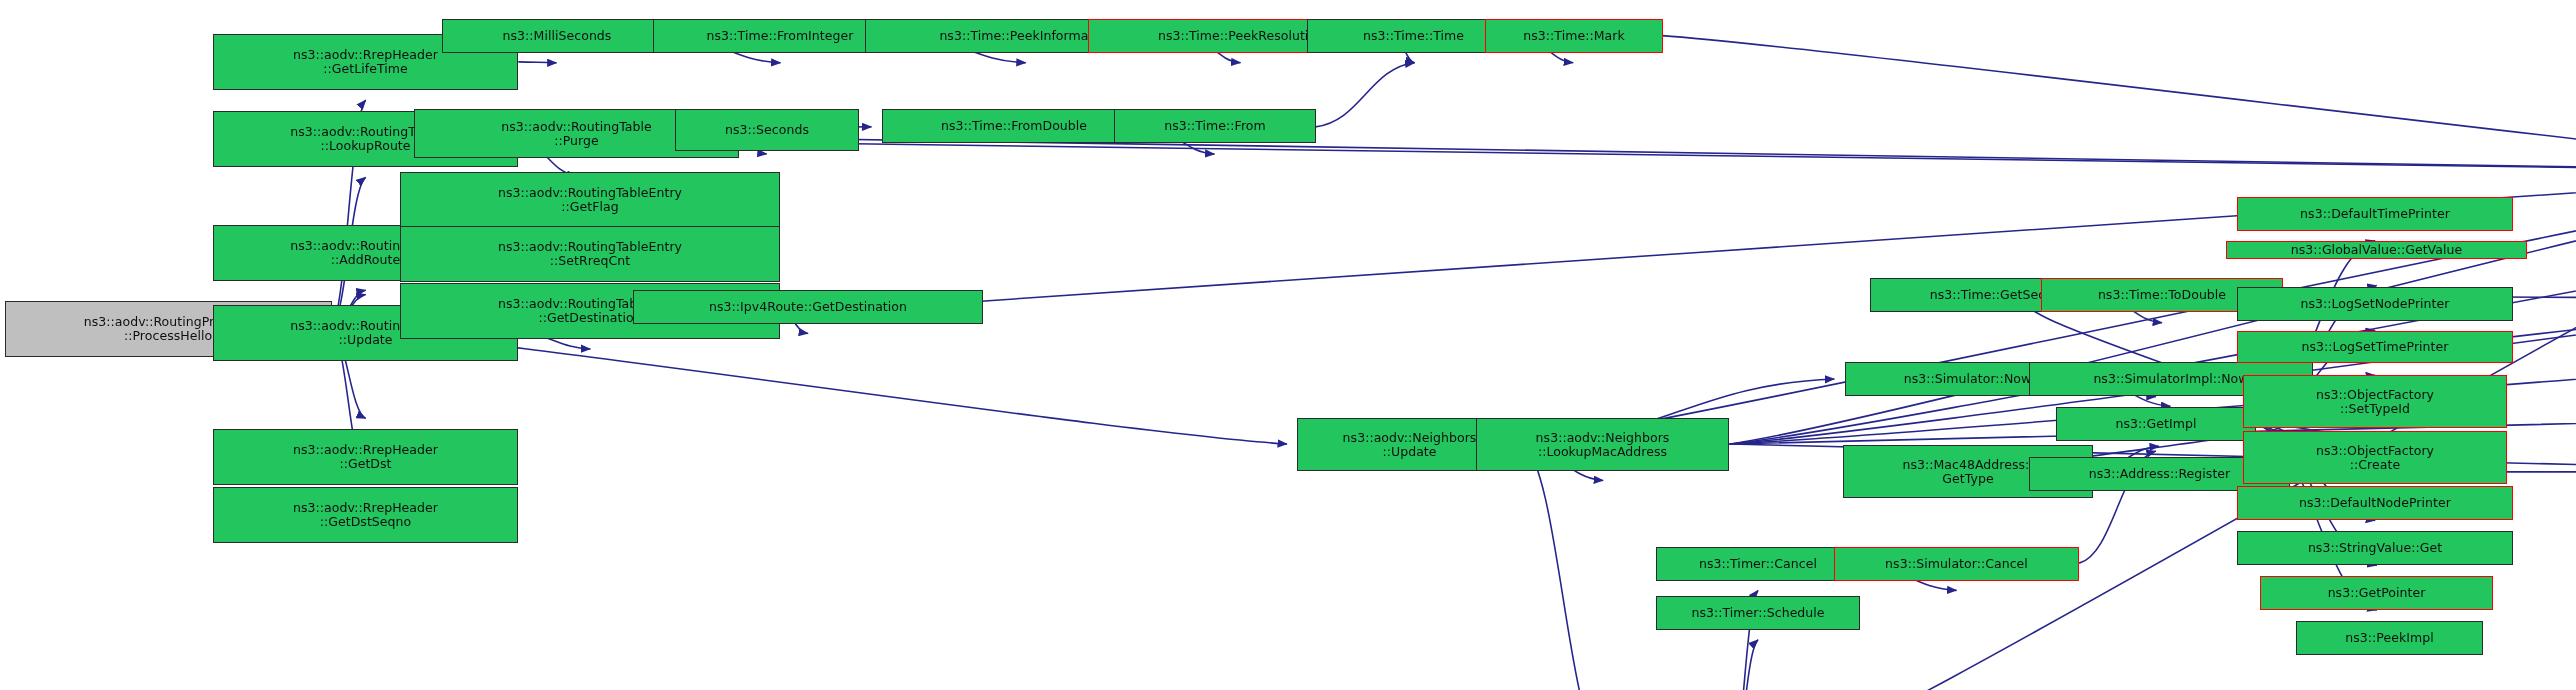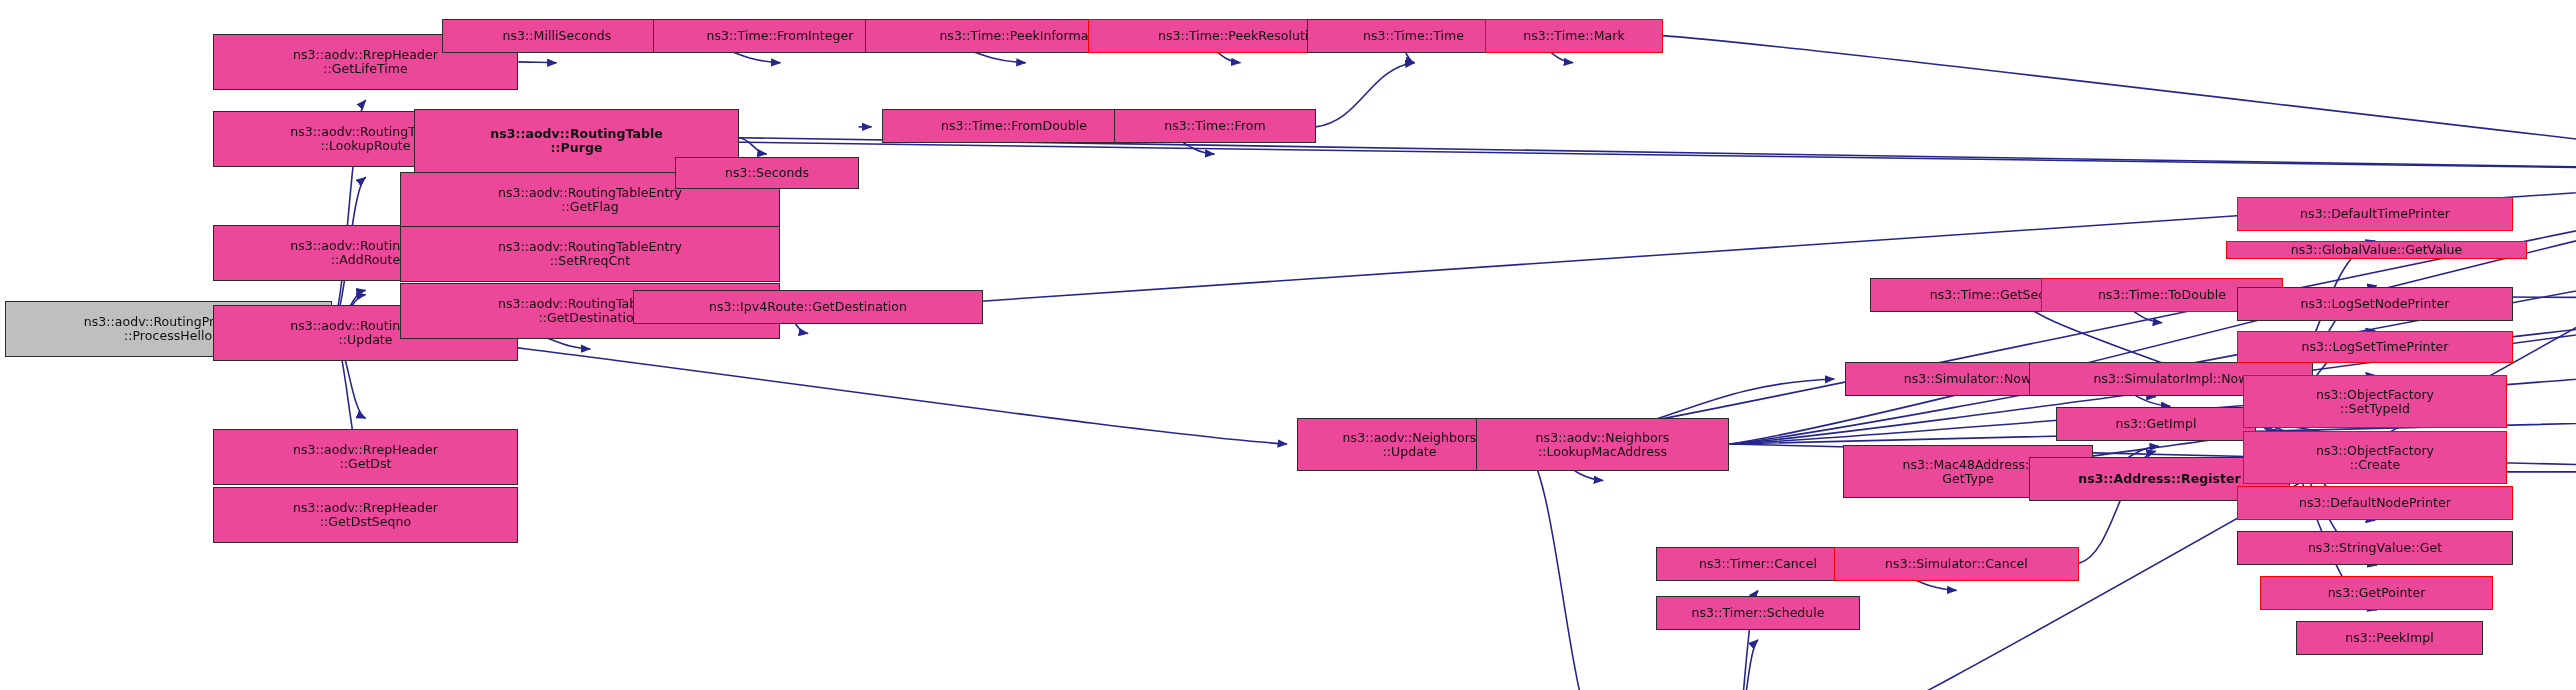--- a/index.html
+++ b/index.html
@@ -13,21 +13,21 @@
     overflow:hidden;
   }
   #edges{position:absolute;left:0;top:0;width:2576px;height:690px;pointer-events:none;}
   .node{
     position:absolute;
     box-sizing:border-box;
     display:flex;
     align-items:center;
     justify-content:center;
     text-align:center;
-    background:#ec4899;
+    background:#22c55e;
     border:0.9px solid #2b2b2b;
     color:#101010;
     font-size:12.5px;
     line-height:14px;
     letter-spacing:0.05px;
     white-space:pre-line;
     padding:0.9px 2.8px;
     z-index:3;
   }
   .node.red{border:0.9px solid #ff0000;}
@@ -118,29 +118,29 @@
 ::LookupRoute</div>
       <div class="node" style="left: 213px; top: 225px; width: 305px; height: 56px;">ns3::aodv::RoutingTable
 ::AddRoute</div>
       <div class="node" style="left: 213px; top: 305px; width: 305px; height: 56px;">ns3::aodv::RoutingTable
 ::Update</div>
       <div class="node" style="left: 213px; top: 429px; width: 305px; height: 56px;">ns3::aodv::RrepHeader
 ::GetDst</div>
       <div class="node" style="left: 213px; top: 487px; width: 305px; height: 56px;">ns3::aodv::RrepHeader
 ::GetDstSeqno</div>
       <div class="node" style="left: 442px; top: 18.6px; width: 230px; height: 34px;">ns3::MilliSeconds</div>
-      <div class="node" style="left: 414px; top: 109px; width: 325px; height: 64px; font-weight: bold;">ns3::aodv::RoutingTable
+      <div class="node" style="left: 414px; top: 109px; width: 325px; height: 49px;">ns3::aodv::RoutingTable
 ::Purge</div>
       <div class="node" style="left: 400px; top: 172px; width: 380px; height: 56px;">ns3::aodv::RoutingTableEntry
 ::GetFlag</div>
       <div class="node" style="left: 400px; top: 226px; width: 380px; height: 56px;">ns3::aodv::RoutingTableEntry
 ::SetRreqCnt</div>
       <div class="node" style="left: 400px; top: 283px; width: 380px; height: 56px;">ns3::aodv::RoutingTableEntry
 ::GetDestination</div>
-      <div class="node" style="left: 675px; top: 109px; width: 184px; height: 32px; margin-top: 48px;">ns3::Seconds</div>
+      <div class="node" style="left: 675px; top: 109px; width: 184px; height: 42px;">ns3::Seconds</div>
       <div class="node" style="left: 633px; top: 290px; width: 350px; height: 34px;">ns3::Ipv4Route::GetDestination</div>
       <div class="node" style="left: 653px; top: 18.6px; width: 254px; height: 34px;">ns3::Time::FromInteger</div>
       <div class="node" style="left: 882px; top: 109px; width: 264px; height: 34px; text-align: center;">ns3::Time::FromDouble</div>
       <div class="node" style="left: 865px; top: 18.6px; width: 322px; height: 34px;">ns3::Time::PeekInformation</div>
       <div class="node" style="left: 1114px; top: 109px; width: 202px; height: 34px;">ns3::Time::From</div>
       <div class="node red" style="left: 1088px; top: 18.6px; width: 306px; height: 34px;">ns3::Time::PeekResolution</div>
       <div class="node" style="left: 1307px; top: 18.6px; width: 213px; height: 34px;">ns3::Time::Time</div>
       <div class="node red" style="left: 1485px; top: 18.6px; width: 178px; height: 34px;">ns3::Time::Mark</div>
       <div class="node" style="left: 1297px; top: 418px; width: 225px; height: 53px;">ns3::aodv::Neighbors
 ::Update</div>
@@ -148,21 +148,21 @@
 ::LookupMacAddress</div>
       <div class="node" style="left: 1656px; top: 547px; width: 204px; height: 34px;">ns3::Timer::Cancel</div>
       <div class="node" style="left: 1656px; top: 596px; width: 204px; height: 34px;">ns3::Timer::Schedule</div>
       <div class="node red" style="left: 1834px; top: 547px; width: 245px; height: 34px;">ns3::Simulator::Cancel</div>
       <div class="node" style="left: 1834px; top: 278px; width: 265px; height: 34px; margin-left: 36px;">ns3::Time::GetSeconds</div>
       <div class="node red" style="left: 2041px; top: 278px; width: 242px; height: 34px;">ns3::Time::ToDouble</div>
       <div class="node" style="left: 1845px; top: 362px; width: 245px; height: 34px;">ns3::Simulator::Now</div>
       <div class="node" style="left: 2029px; top: 362px; width: 284px; height: 34px;">ns3::SimulatorImpl::Now</div>
       <div class="node" style="left: 1843px; top: 445px; width: 250px; height: 53px;">ns3::Mac48Address::
 GetType</div>
-      <div class="node" style="left: 2029px; top: 457px; width: 261px; height: 44px; font-weight: bold;">ns3::Address::Register</div>
+      <div class="node" style="left: 2029px; top: 457px; width: 261px; height: 34px;">ns3::Address::Register</div>
       <div class="node" style="left: 2056px; top: 407px; width: 200px; height: 34px;">ns3::GetImpl</div>
       <div class="node red" style="left: 2237px; top: 197px; width: 276px; height: 34px;">ns3::DefaultTimePrinter</div>
       <div class="node red" style="left: 2226px; top: 241px; width: 301px; height: 18px;">ns3::GlobalValue::GetValue</div>
       <div class="node" style="left: 2237px; top: 287px; width: 276px; height: 34px;">ns3::LogSetNodePrinter</div>
       <div class="node red" style="left: 2237px; top: 331px; width: 276px; height: 32px;">ns3::LogSetTimePrinter</div>
       <div class="node red" style="left: 2243px; top: 375px; width: 264px; height: 53px;">ns3::ObjectFactory
 ::SetTypeId</div>
       <div class="node red" style="left: 2243px; top: 431px; width: 264px; height: 53px;">ns3::ObjectFactory
 ::Create</div>
       <div class="node red" style="left: 2237px; top: 486px; width: 276px; height: 34px;">ns3::DefaultNodePrinter</div>

